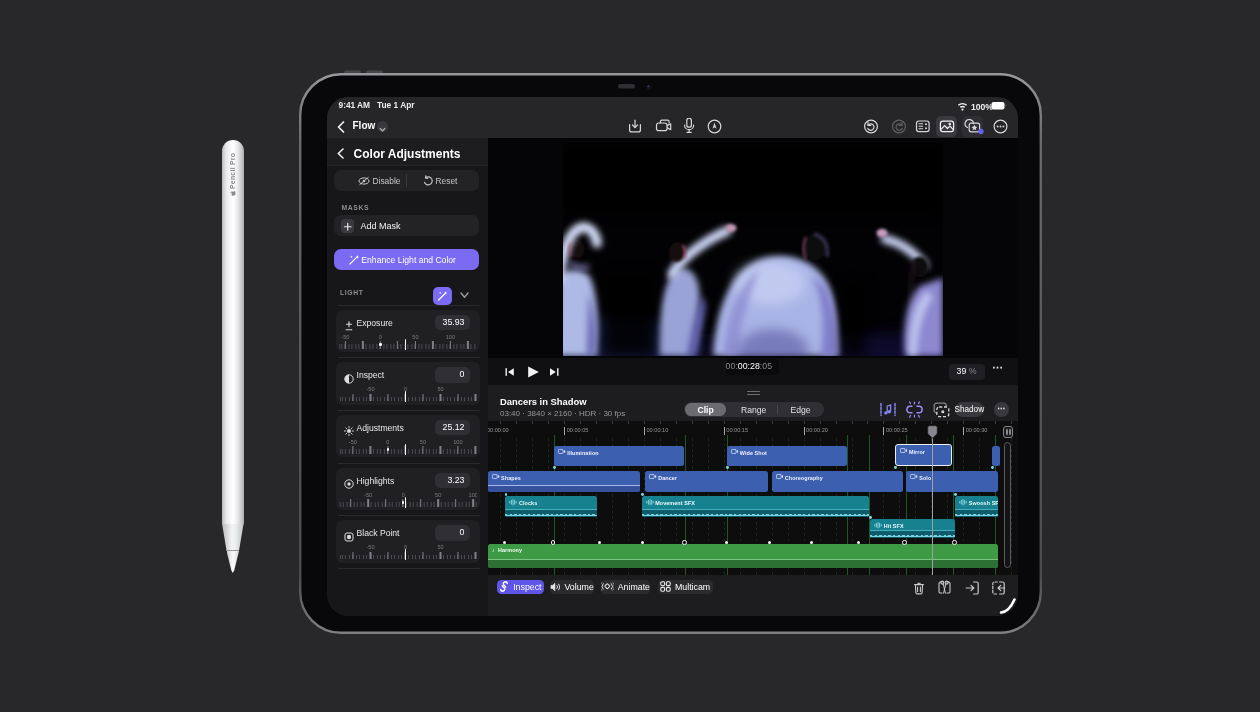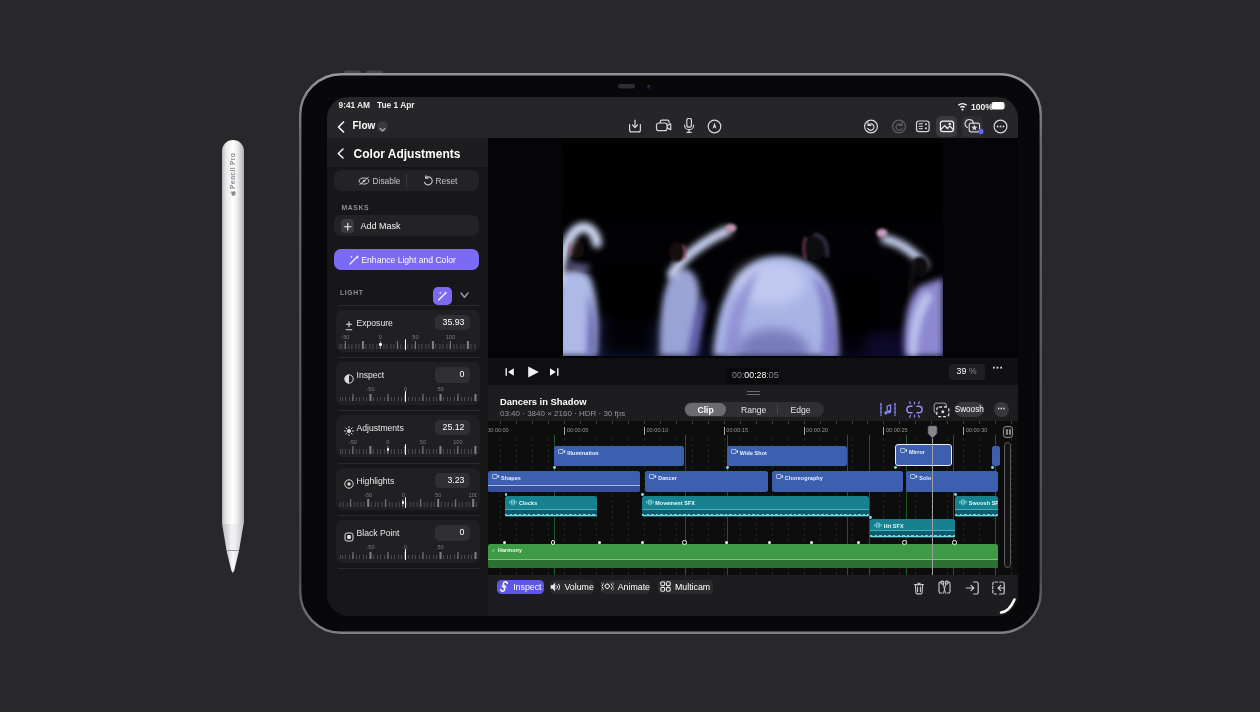--- a/index.html
+++ b/index.html
@@ -395,21 +395,21 @@
     <div id="transport">
       <svg class="abs" style="left:17px;top:6.5px" width="54" height="14" viewBox="0 0 54 14">
         <g fill="#f2f2f4">
           <rect x="0.5" y="3.2" width="1.4" height="7.6"></rect>
           <path d="M8.8,3.2 L3,7 L8.8,10.8 z"></path>
           <path d="M23.2,1.4 L33.8,7 L23.2,12.6 z"></path>
           <path d="M45,3.2 L50.8,7 L45,10.8 z"></path>
           <rect x="52.1" y="3.2" width="1.4" height="7.6"></rect>
         </g>
       </svg>
-      <div class="abs" style="left:237.6px;top:10px;width:53px;height:15.5px;background:#0a0a0c;border-radius:4px;text-align:right;line-height:15.5px;font-size:8.8px;color:#89898e">00:<span style="color:#fff">00:28</span>:05</div>
+      <div class="abs" style="left:237.6px;top:1px;width:53px;height:15.5px;background:#0a0a0c;border-radius:4px;text-align:left;line-height:15.5px;font-size:8.8px;color:#89898e">00:<span style="color:#fff">00:28</span>:05</div>
       <div class="abs" style="left:460.6px;top:6px;width:36px;height:15.5px;background:#202024;border-radius:4px;text-align:center;line-height:15.5px;font-size:8.8px;color:#fff">39 <span style="color:#88888d">%</span></div>
       <div class="abs" style="left:504px;top:3px;color:#e8e8ea;font-size:11px;font-weight:700;letter-spacing:1px">⋯</div>
     </div>
     <div id="theader">
       <div class="abs" style="left:259px;top:5.5px;width:13px;height:1.6px;background:#6e6e73;border-radius:1px"></div>
       <div class="abs" style="left:259px;top:8.5px;width:13px;height:1.6px;background:#6e6e73;border-radius:1px"></div>
       <div class="abs" style="left:12px;top:11px;color:#fff;font-size:9.4px;font-weight:700">Dancers in Shadow</div>
       <div class="abs" style="left:12px;top:23.5px;color:#98989d;font-size:8px">03:40 · 3840 × 2160 · HDR · 30 fps</div>
 
       <div class="abs" style="left:195.6px;top:17.3px;width:140px;height:14.7px;background:#303034;border-radius:7.5px">
@@ -438,21 +438,21 @@
         <g stroke="#9a8bf6" stroke-width="1.2" stroke-linecap="round">
           <path d="M9.5,1 v2 M9.5,14 v2 M4.6,0.8 l0.8,1.8 M14.4,0.8 l-0.8,1.8 M4.6,16.2 l0.8,-1.8 M14.4,16.2 l-0.8,-1.8"></path>
         </g>
       </svg>
 
       <svg class="abs" style="left:444.5px;top:16.5px" width="17" height="16" viewBox="0 0 17 16">
         <rect x="1.2" y="1.2" width="12" height="9.6" rx="2.4" fill="none" stroke="#85858a" stroke-width="1.3"></rect>
         <rect x="3.8" y="5" width="12" height="9.6" rx="2.4" fill="#1d1d1f" stroke="#d8d8dc" stroke-width="1.3" stroke-dasharray="3 1.8"></rect>
         <circle cx="9.8" cy="9.8" r="1.5" fill="#d8d8dc"></circle>
       </svg>
-      <div class="btn" style="left:466.5px;top:17px;width:29.5px;background:#39393d;border-radius:7.3px;font-size:8.2px">Swoosh</div>
+      <div class="btn" style="left:466.5px;top:17px;width:29.5px;background:#39393d;border-radius:7.3px;font-size:8.2px">Shadow</div>
       <div class="abs" style="left:506px;top:17px;width:14.5px;height:14.5px;border-radius:50%;background:#39393d;color:#fff;text-align:center;font-size:8px;line-height:13px;font-weight:700">⋯</div>
     </div>
     <div id="timeline">
       <div class="gridline" style="left:12.4px;background:repeating-linear-gradient(0deg,#16291a 0 2.6px,transparent 2.6px 5.6px)"></div>
         <div class="gridline" style="left:28.3px;background:repeating-linear-gradient(0deg,#16291a 0 2.6px,transparent 2.6px 5.6px)"></div>
         <div class="gridline" style="left:44.3px;background:repeating-linear-gradient(0deg,#16291a 0 2.6px,transparent 2.6px 5.6px)"></div>
         <div class="gridline" style="left:60.2px;background:repeating-linear-gradient(0deg,#16291a 0 2.6px,transparent 2.6px 5.6px)"></div>
         <div class="gridline" style="left:76.2px;background:repeating-linear-gradient(0deg,#16291a 0 2.6px,transparent 2.6px 5.6px)"></div>
         <div class="gridline" style="left:92.2px;background:repeating-linear-gradient(0deg,#16291a 0 2.6px,transparent 2.6px 5.6px)"></div>
         <div class="gridline" style="left:108.1px;background:repeating-linear-gradient(0deg,#16291a 0 2.6px,transparent 2.6px 5.6px)"></div>

